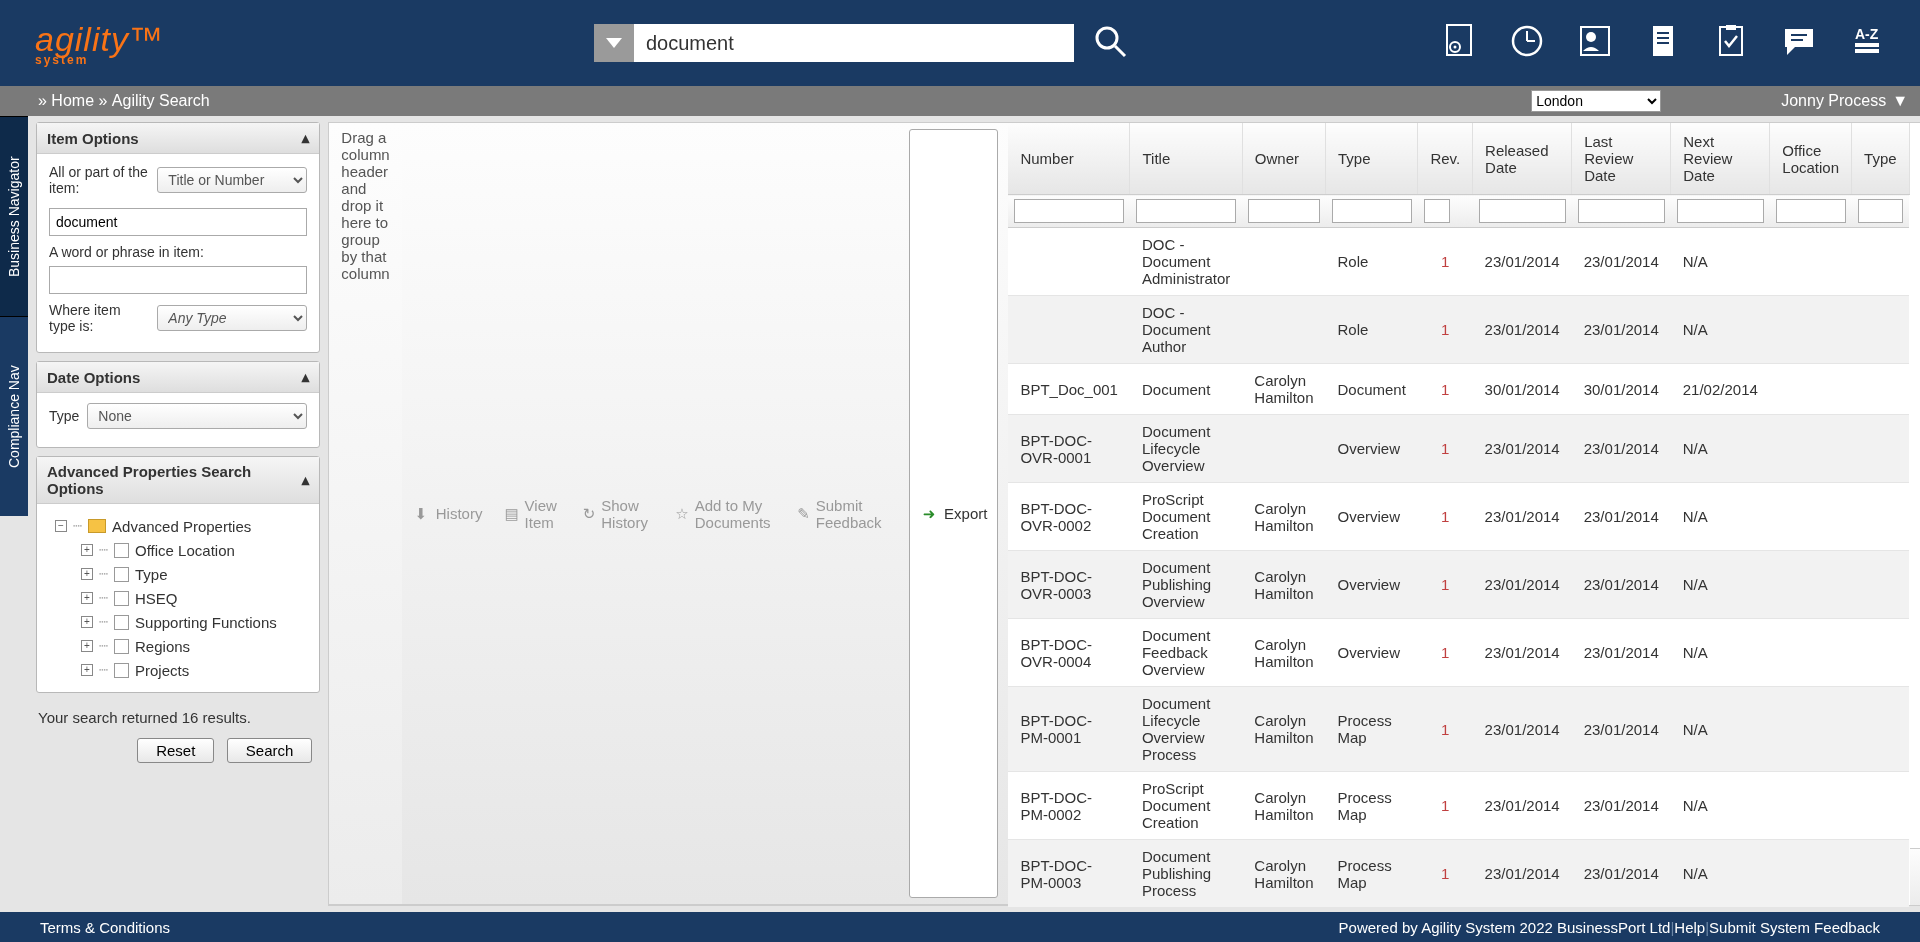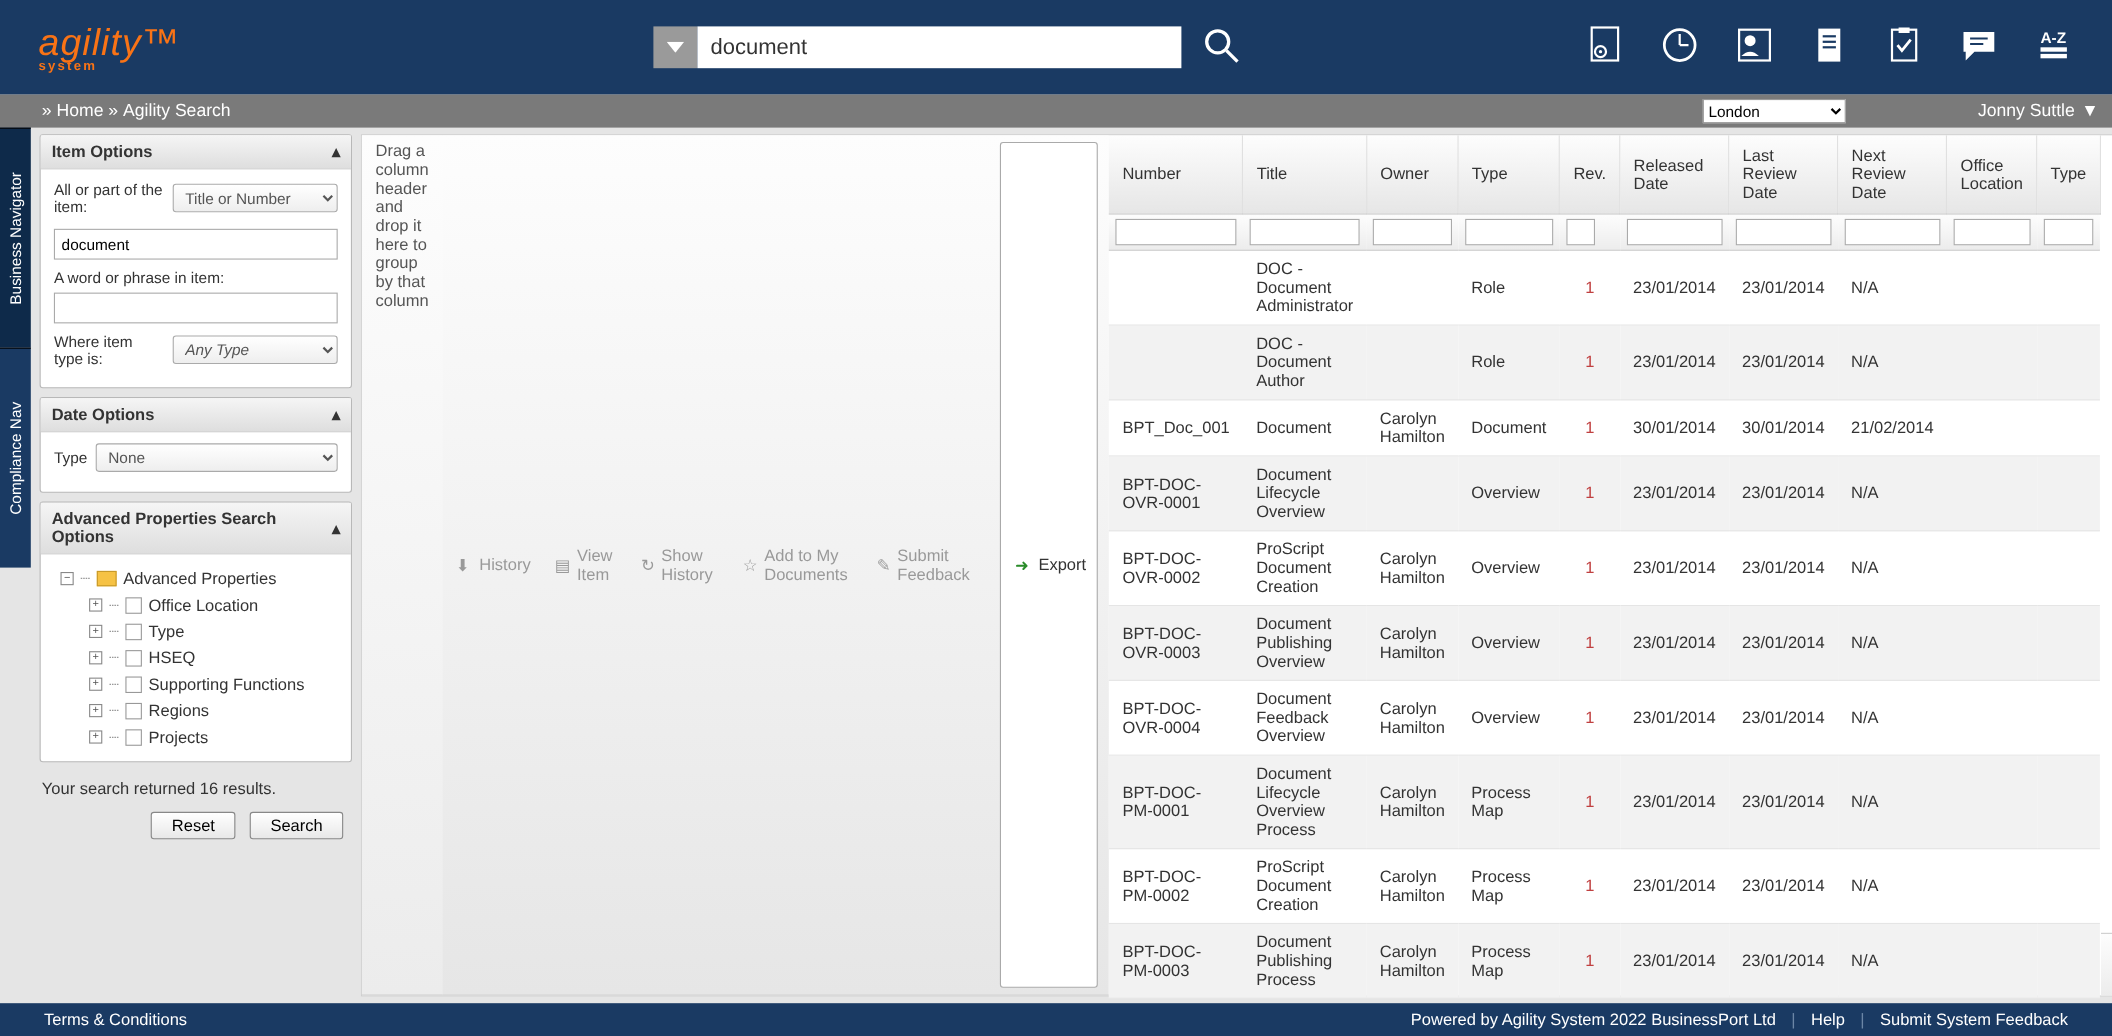--- a/index.html
+++ b/index.html
@@ -75,21 +75,21 @@
 .grid td.rev { color:#c04040; text-align:center; }
 
 .pager { border-top:1px solid #ccc; padding:6px 12px; background:linear-gradient(#fdfdfd,#ececec); display:flex; align-items:center; margin-top:auto; }
 .pg-btn { width:24px; height:24px; border:1px solid #aaa; background:linear-gradient(#fff,#e2e2e2); display:inline-flex; align-items:center; justify-content:center; border-radius:3px; margin-right:4px; cursor:pointer; font-size:12px; color:#444; }
 .pg-btn.cur { background:#fff; font-weight:bold; }
 .pg-info { margin-left:auto; font-size:10px; color:#333; }
 
 
 .footer { position:absolute; bottom:0; left:0; right:0; background:#1a3a63; height:30px; display:flex; align-items:center; padding:0 40px; color:#fff; font-size:15px; }
 .footer a { color:#fff; text-decoration:none; }
-.footer .fr { margin-left:auto; display:flex; align-items:center; gap:14px; }
+.footer .fr { margin-left:auto; display:flex; align-items:center; }
 .footer .sep { color:#6b86a6; }
 
 
 .c-num { width:180px; }
 .c-title { width:370px; }
 .c-owner { width:120px; }
 .c-type { width:130px; }
 .c-rev { width:42px; }
 .c-rel { width:130px; }
 .c-lrd { width:130px; }
@@ -162,21 +162,21 @@
 <div class="bcbar">
   <span>»</span>&nbsp;
   <a href="#">Home</a>&nbsp;
   <span>»</span>&nbsp;
   <span>Agility Search</span>
   <div class="bc-right">
     <select class="loc-select">
       <option>London</option>
     </select>
     <div class="user">
-      <span>Jonny Suttle</span>
+      <span>Jonny Process</span>
       <span>▼</span>
     </div>
   </div>
 </div>
 
 <div class="main">
 
   <div class="lefttabs">
     <div class="ltab bn">Business Navigator</div>
     <div class="ltab cn">Compliance Nav</div>

